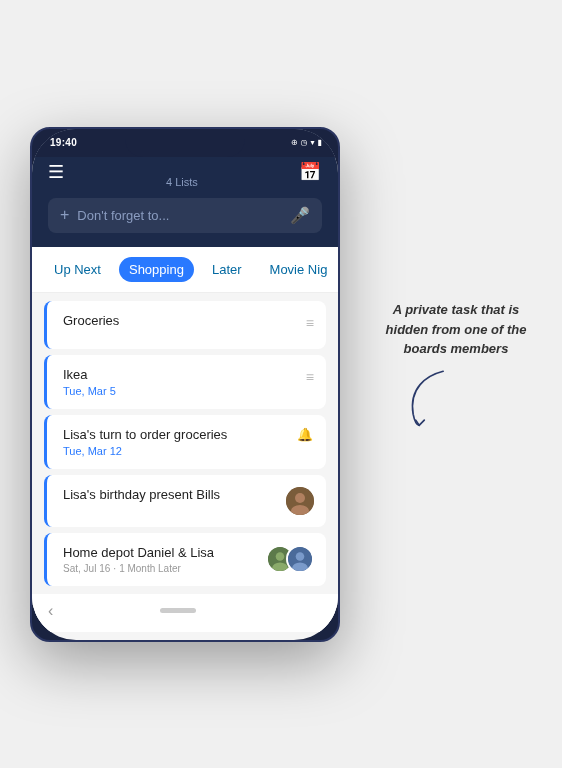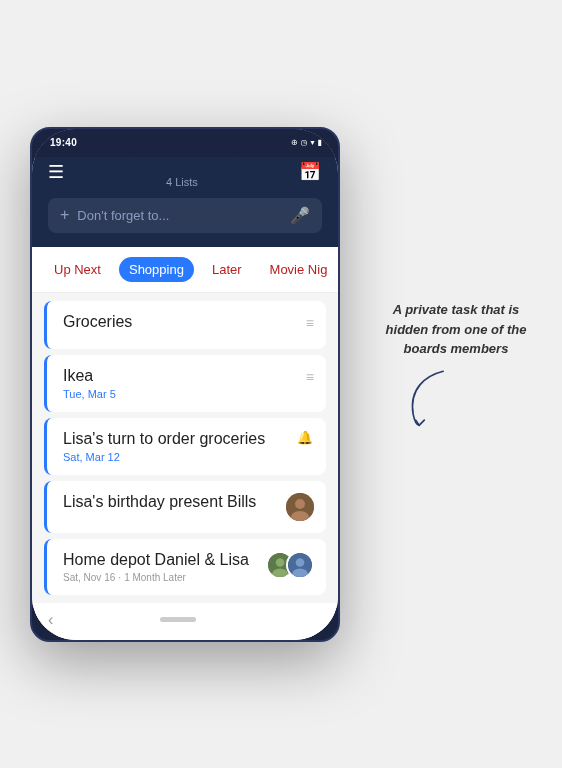--- a/index.html
+++ b/index.html
@@ -163,21 +163,21 @@
       padding: 10px 12px;
       display: flex;
       gap: 8px;
       align-items: center;
       overflow: hidden;
       border-bottom: 1px solid #eee;
     }
     .tab-item {
       font-size: 13px;
       font-weight: 500;
-      color: #b91c1c;
+      color: #0369a1;
       padding: 5px 10px;
       border-radius: 20px;
       cursor: pointer;
       white-space: nowrap;
     }
     .tab-item.active {
       background: #2979ff;
       color: #fff;
     }
 
@@ -200,21 +200,21 @@
       border-left: 3px solid #2979ff;
       display: flex;
       align-items: flex-start;
       justify-content: space-between;
       min-height: 48px;
     }
     .task-card-content {
       flex: 1;
     }
     .task-title {
-      font-size: 16px;
+      font-size: 13px;
       font-weight: 500;
       color: #222;
     }
     .task-date {
       font-size: 11px;
       color: #2979ff;
       margin-top: 3px;
     }
     .task-icon {
       color: #bbb;
@@ -362,42 +362,42 @@
             <div class="task-card-content">
               <div class="task-title">Ikea</div>
               <div class="task-date">Tue, Mar 5</div>
             </div>
             <span class="task-icon">≡</span>
           </div>
 
           <div class="task-card">
             <div class="task-card-content">
               <div class="task-title">Lisa's turn to order groceries</div>
-              <div class="task-date">Sat, Mar 12</div>
+              <div class="task-date">Tue, Mar 12</div>
             </div>
             <span class="bell-icon">🔔</span>
           </div>
 
           <div class="task-card">
             <div class="task-card-content">
               <div class="task-title">Lisa's birthday present Bills</div>
             </div>
             <div class="task-avatar" style="background: #7a5c3a;">
               <svg width="28" height="28" viewBox="0 0 28 28">
                 <circle cx="14" cy="14" r="14" fill="#7a5c3a"></circle>
                 <circle cx="14" cy="11" r="5" fill="#b08060"></circle>
                 <ellipse cx="14" cy="24" rx="9" ry="6" fill="#b08060"></ellipse>
               </svg>
             </div>
           </div>
 
           <div class="task-card">
             <div class="task-card-content">
               <div class="task-title">Home depot Daniel &amp; Lisa</div>
-              <div class="task-date" style="color:#999; font-size:10px;">Sat, Nov 16 · 1 Month Later</div>
+              <div class="task-date" style="color:#999; font-size:10px;">Sat, Jul 16 · 1 Month Later</div>
             </div>
             <div class="task-avatars">
               <div class="task-avatar" style="background:#5c7a4a;">
                 <svg width="28" height="28" viewBox="0 0 28 28">
                   <circle cx="14" cy="14" r="14" fill="#5c7a4a"></circle>
                   <circle cx="14" cy="11" r="5" fill="#8aaa6a"></circle>
                   <ellipse cx="14" cy="24" rx="9" ry="6" fill="#8aaa6a"></ellipse>
                 </svg>
               </div>
               <div class="task-avatar" style="background:#4a6a9a;">

